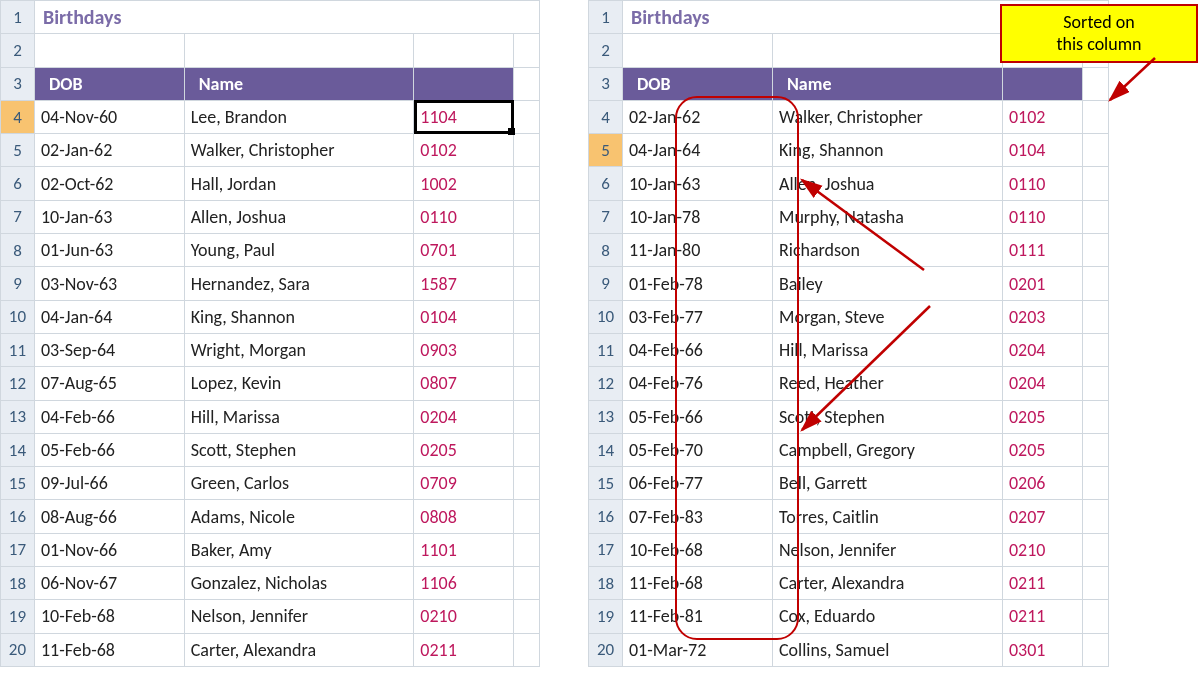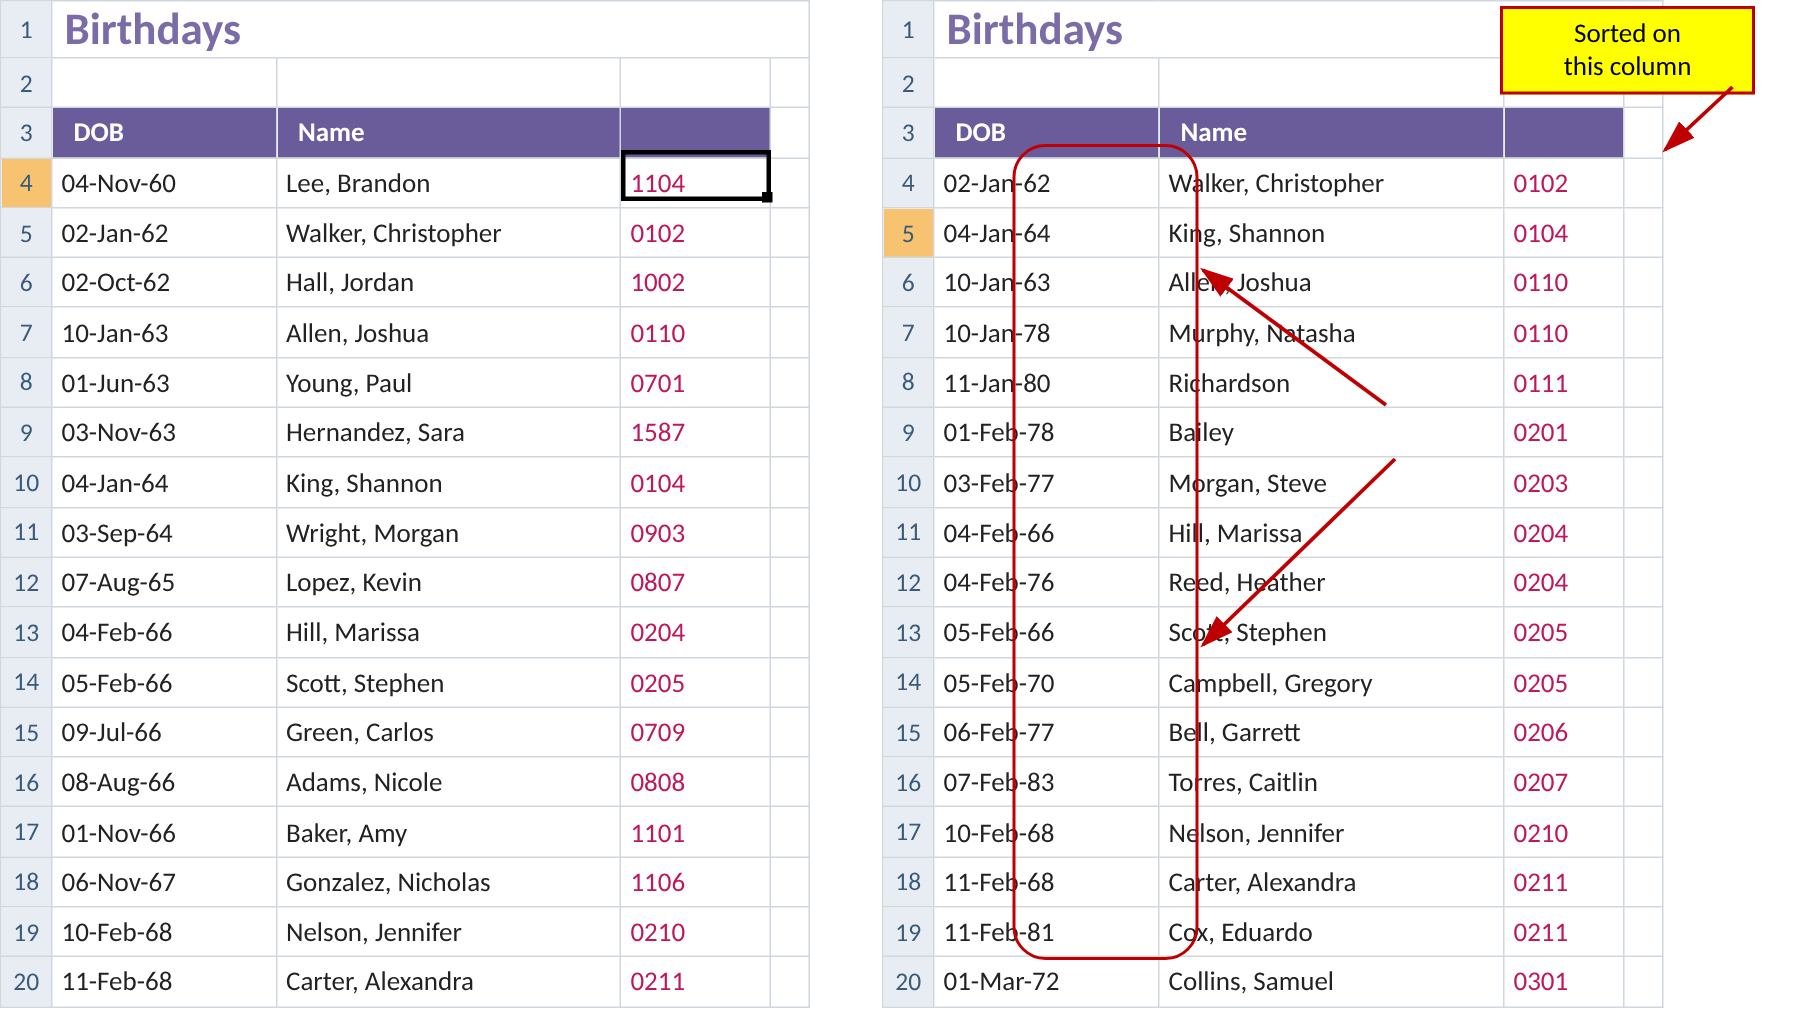--- a/index.html
+++ b/index.html
@@ -5,21 +5,21 @@
   html,body{margin:0;padding:0;font-family:Calibri,Arial,sans-serif;background:#fff;}
   .stage{position:relative;width:1200px;height:675px;overflow:hidden;background:#fff;}
   .sheet{position:absolute;top:0;}
   .sheet.left{left:0;width:540px;}
   .sheet.right{left:588px;width:612px;}
   table{border-collapse:collapse;table-layout:fixed;}
   td,th{border:1px solid #d0d7de;height:33.3px;box-sizing:border-box;font-size:18px;
         padding:0 6px;white-space:nowrap;overflow:hidden;}
   .rowhdr{width:34px;background:#e8edf3;color:#3a5a7a;text-align:center;font-size:17px;}
   .rowhdr.sel{background:#f8c370;}
-  .title{font-size:30px;font-weight:bold;color:#7b6ca8;text-align:left;padding-left:8px;}
+  .title{font-size:20px;font-weight:bold;color:#7b6ca8;text-align:left;padding-left:8px;}
   .colhdr{background:#6a5b9a;color:#fff;font-weight:bold;text-align:left;padding-left:14px;}
   .dob{text-align:left;padding-right:10px;color:#222;margin-left:28px;}
   .name{text-align:left;padding-left:6px;color:#222;}
   .code{text-align:left;padding-right:10px;color:#be185d;}
   .empty{background:#fff;}
   .activecell{position:absolute;border:3px solid #000;box-sizing:border-box;pointer-events:none;}
   .activecell::after{content:"";position:absolute;right:-4px;bottom:-4px;width:7px;height:7px;background:#000;}
   .callout{position:absolute;background:#ffff00;border:2px solid #c00000;color:#000;
            font-size:18px;text-align:center;line-height:1.2;padding:6px 10px;box-sizing:border-box;}
   .monthbox{position:absolute;border:2px solid #c00000;border-radius:22px;pointer-events:none;}
@@ -327,21 +327,21 @@
             <td class="name">Collins, Samuel</td>
             <td class="code">0301</td>
             <td class="empty"></td>
           </tr>
         </tbody>
     </table>
   </div>
 
   <div class="activecell" style="left:414px;top:100px;width:100px;height:34px;"></div>
 
-  <div class="callout" style="left:1000px;top:4px;width:170px;">Sorted on<br>this column</div>
+  <div class="callout" style="left:1000px;top:4px;width:198px;">Sorted on<br>this column</div>
 
 
   <div class="monthbox" style="left:675px;top:96px;width:120px;height:540px;"></div>
 
   <svg class="anno" width="1200" height="675">
     <defs>
       <marker id="ah" markerWidth="10" markerHeight="10" refX="8" refY="3" orient="auto">
         <path d="M0,0 L9,3 L0,6 Z" fill="#c00000"></path>
       </marker>
     </defs>

